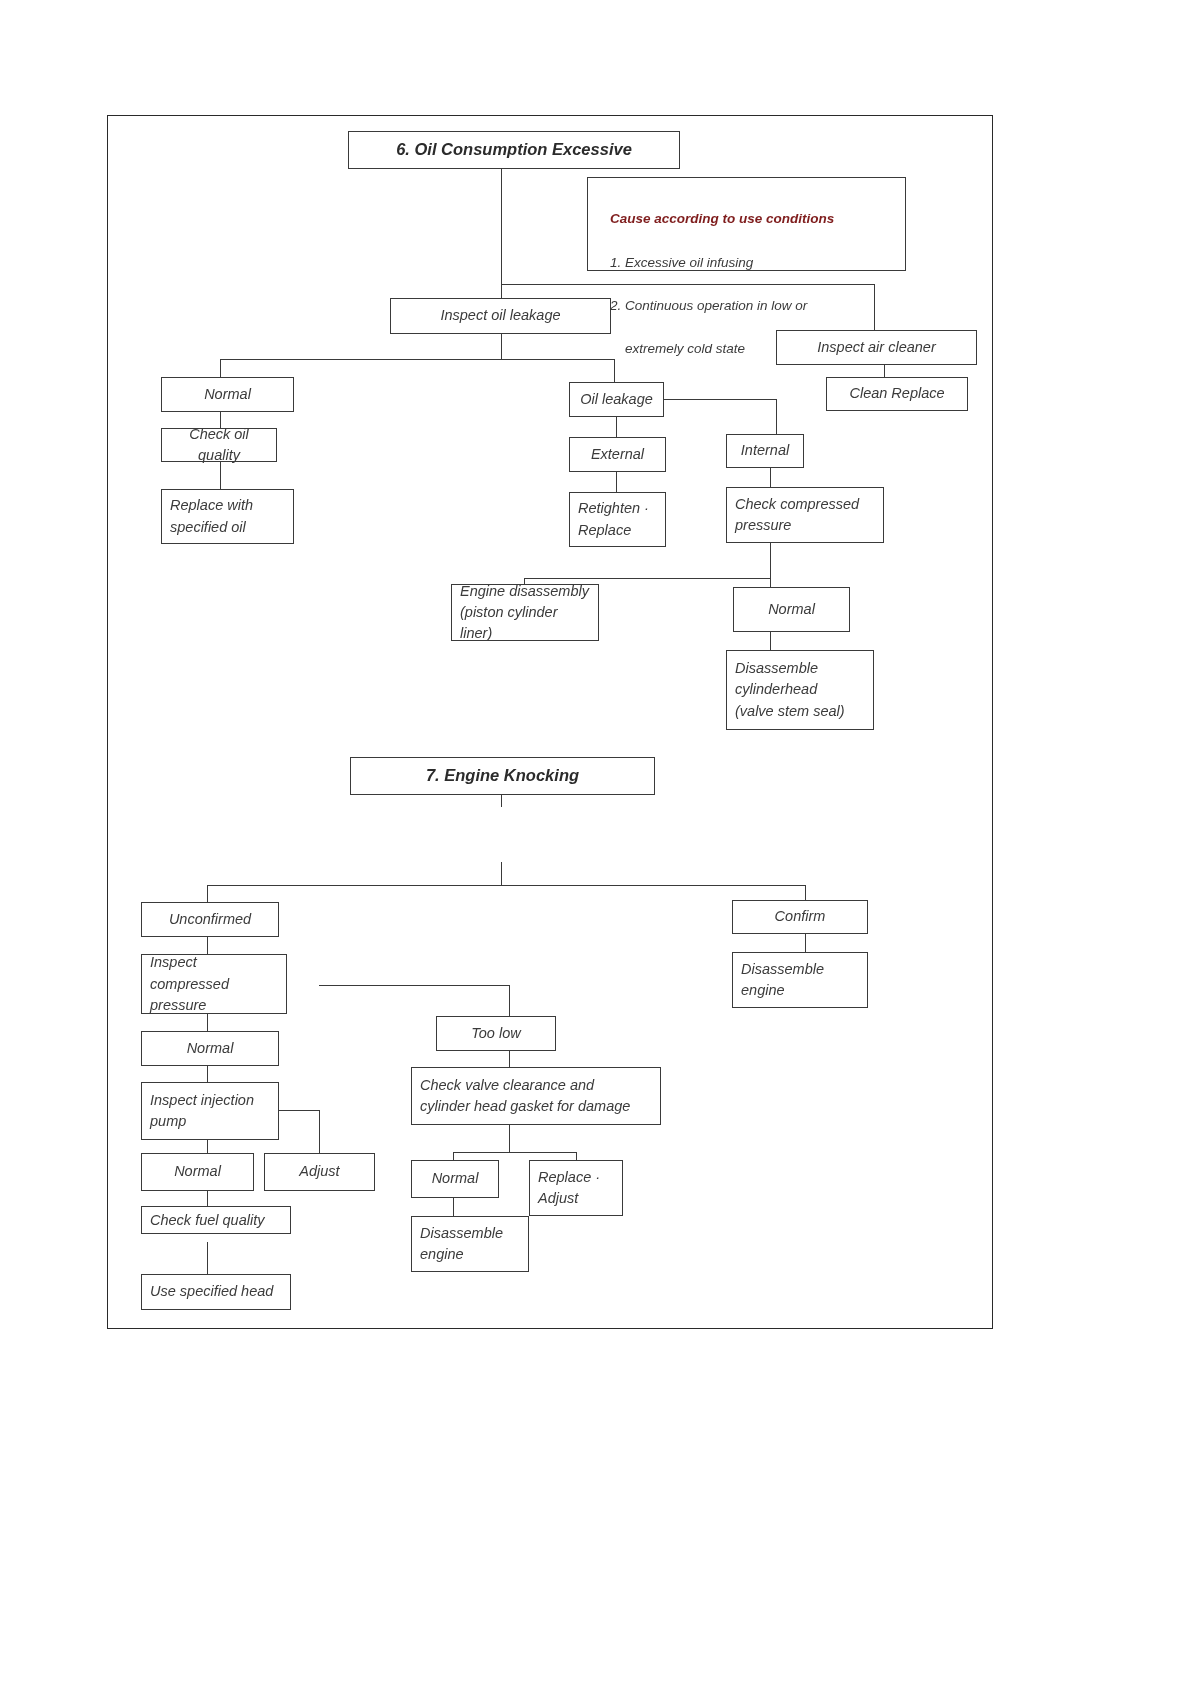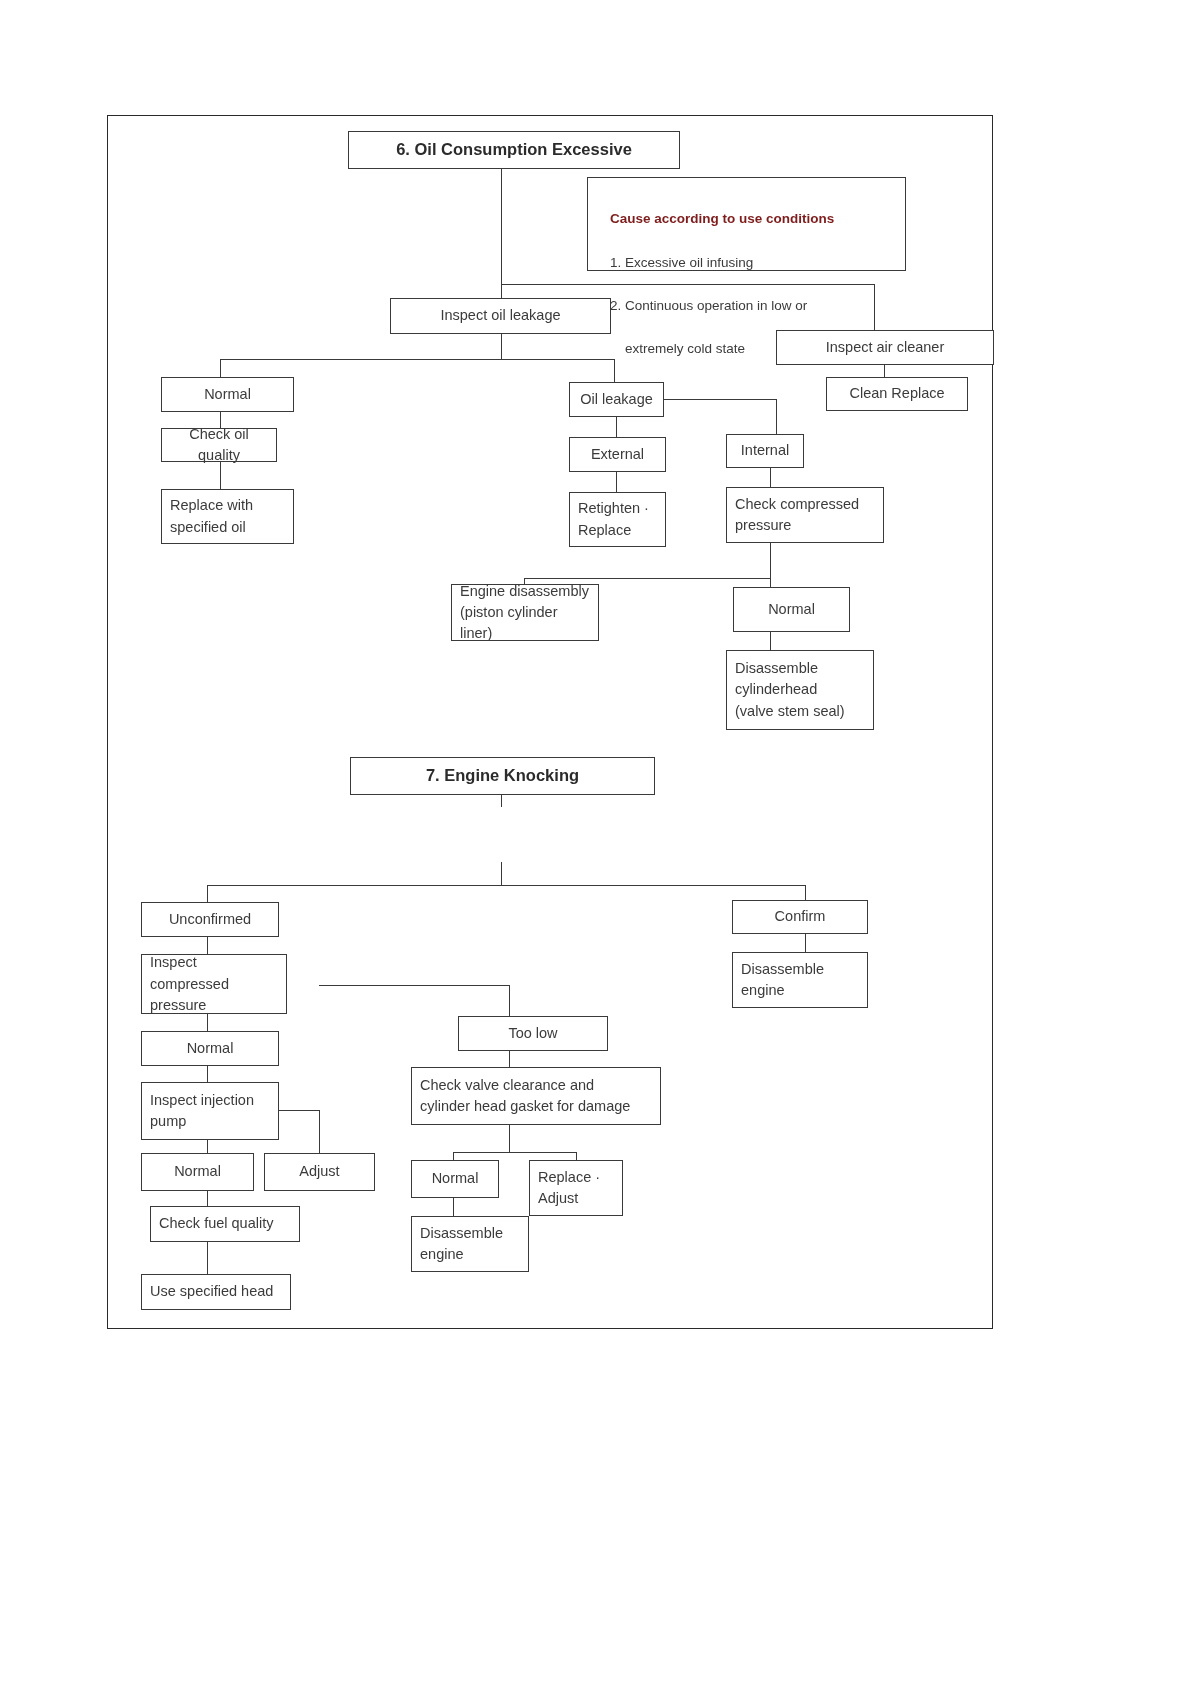--- a/index.html
+++ b/index.html
@@ -3,20 +3,21 @@
 <meta charset="utf-8">
 <style>
   html,body{margin:0;padding:0;background:#ffffff;}
   body{font-family:"Liberation Sans", sans-serif;}
   #page{
     position:relative;
     width:1191px;
     height:1684px;
     background:#ffffff;
     overflow:hidden;
+    font-style:italic;
   }
   
   #frame{
     position:absolute;
     left:107px; top:115px;
     width:886px; height:1214px;
     border:1.5px solid #2a2a2a;
     box-sizing:border-box;
     background:#ffffff;
   }
@@ -73,21 +74,21 @@
       <span class="cause-line cont">extremely cold state</span>
     </div>
 
     <div class="v" style="left:393px; top:53px; height:145px;"></div>
 
     <div class="h" style="left:393px; top:168px; width:373px;"></div>
     <div class="v" style="left:766px; top:168px; height:47px;"></div>
 
     <div class="node center" style="left:282px; top:182px; width:221px; height:36px;">Inspect oil leakage</div>
 
-    <div class="node center" style="left:668px; top:214px; width:218px; height:35px;">Inspect air cleaner</div>
+    <div class="node center" style="left:668px; top:214px; width:201px; height:35px;">Inspect air cleaner</div>
     <div class="v" style="left:776px; top:249px; height:17px;"></div>
 
     <div class="node center" style="left:718px; top:261px; width:142px; height:34px;">Clean Replace</div>
 
     <div class="v" style="left:393px; top:218px; height:26px;"></div>
     <div class="h" style="left:112px; top:243px; width:394px;"></div>
     <div class="v" style="left:112px; top:243px; height:20px;"></div>
     <div class="v" style="left:506px; top:243px; height:25px;"></div>
 
     <div class="node center" style="left:53px; top:261px; width:133px; height:35px;">Normal</div>
@@ -165,26 +166,26 @@
 
     <div class="h" style="left:171px; top:994px; width:40px;"></div>
     <div class="v" style="left:211px; top:994px; height:44px;"></div>
 
     <div class="v" style="left:99px; top:1024px; height:14px;"></div>
     <div class="node center" style="left:33px; top:1037px; width:113px; height:38px;">Normal</div>
     <div class="node center" style="left:156px; top:1037px; width:111px; height:38px;">Adjust</div>
 
     <div class="v" style="left:99px; top:1075px; height:16px;"></div>
 
-    <div class="node left" style="left:42px; top:1090px; width:150px; height:36px;">Check fuel quality</div>
+    <div class="node left" style="left:33px; top:1090px; width:150px; height:28px;">Check fuel quality</div>
     <div class="v" style="left:99px; top:1126px; height:33px;"></div>
 
     <div class="node left" style="left:33px; top:1158px; width:150px; height:36px;">Use specified head</div>
 
-    <div class="node center" style="left:350px; top:900px; width:150px; height:35px;text-align:center;">Too low</div>
+    <div class="node center" style="left:328px; top:900px; width:120px; height:35px;text-align:center;">Too low</div>
     <div class="v" style="left:401px; top:935px; height:17px;"></div>
 
     <div class="node left" style="left:303px; top:951px; width:250px; height:58px;">Check valve clearance and
 cylinder head gasket for damage</div>
 
     <div class="v" style="left:401px; top:1009px; height:28px;"></div>
     <div class="h" style="left:345px; top:1036px; width:123px;"></div>
     <div class="v" style="left:345px; top:1036px; height:9px;"></div>
     <div class="v" style="left:468px; top:1036px; height:9px;"></div>
 

